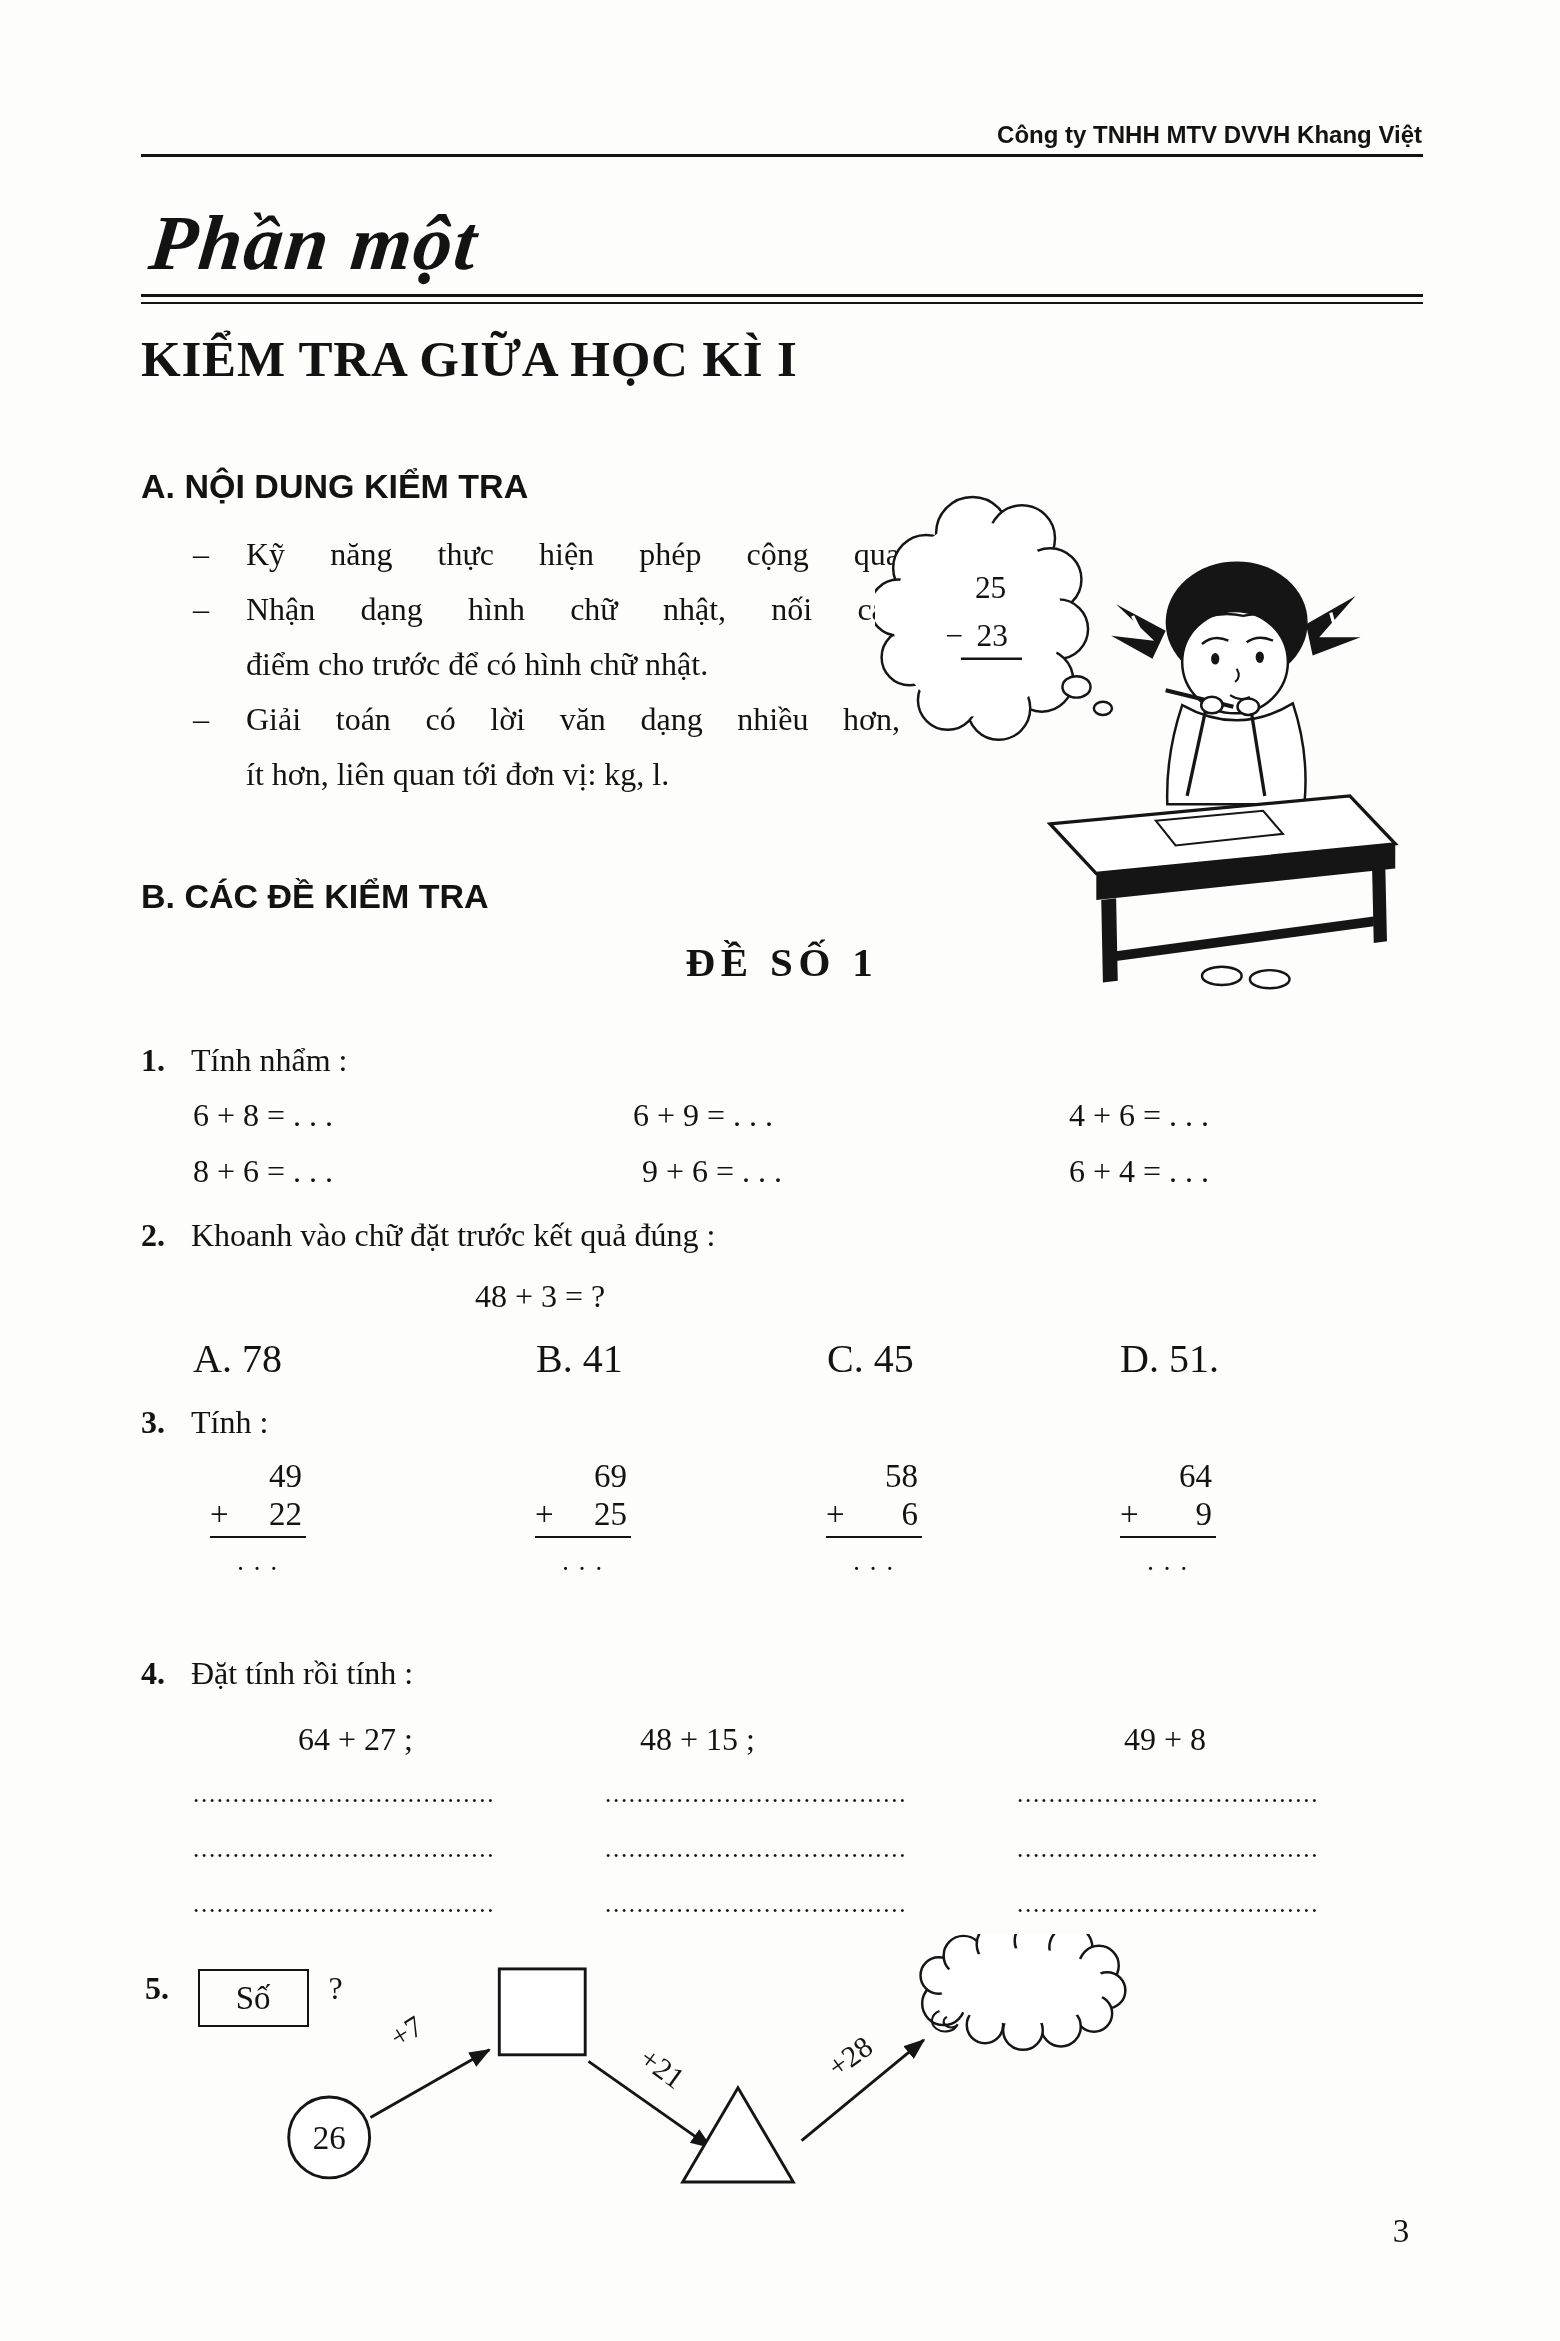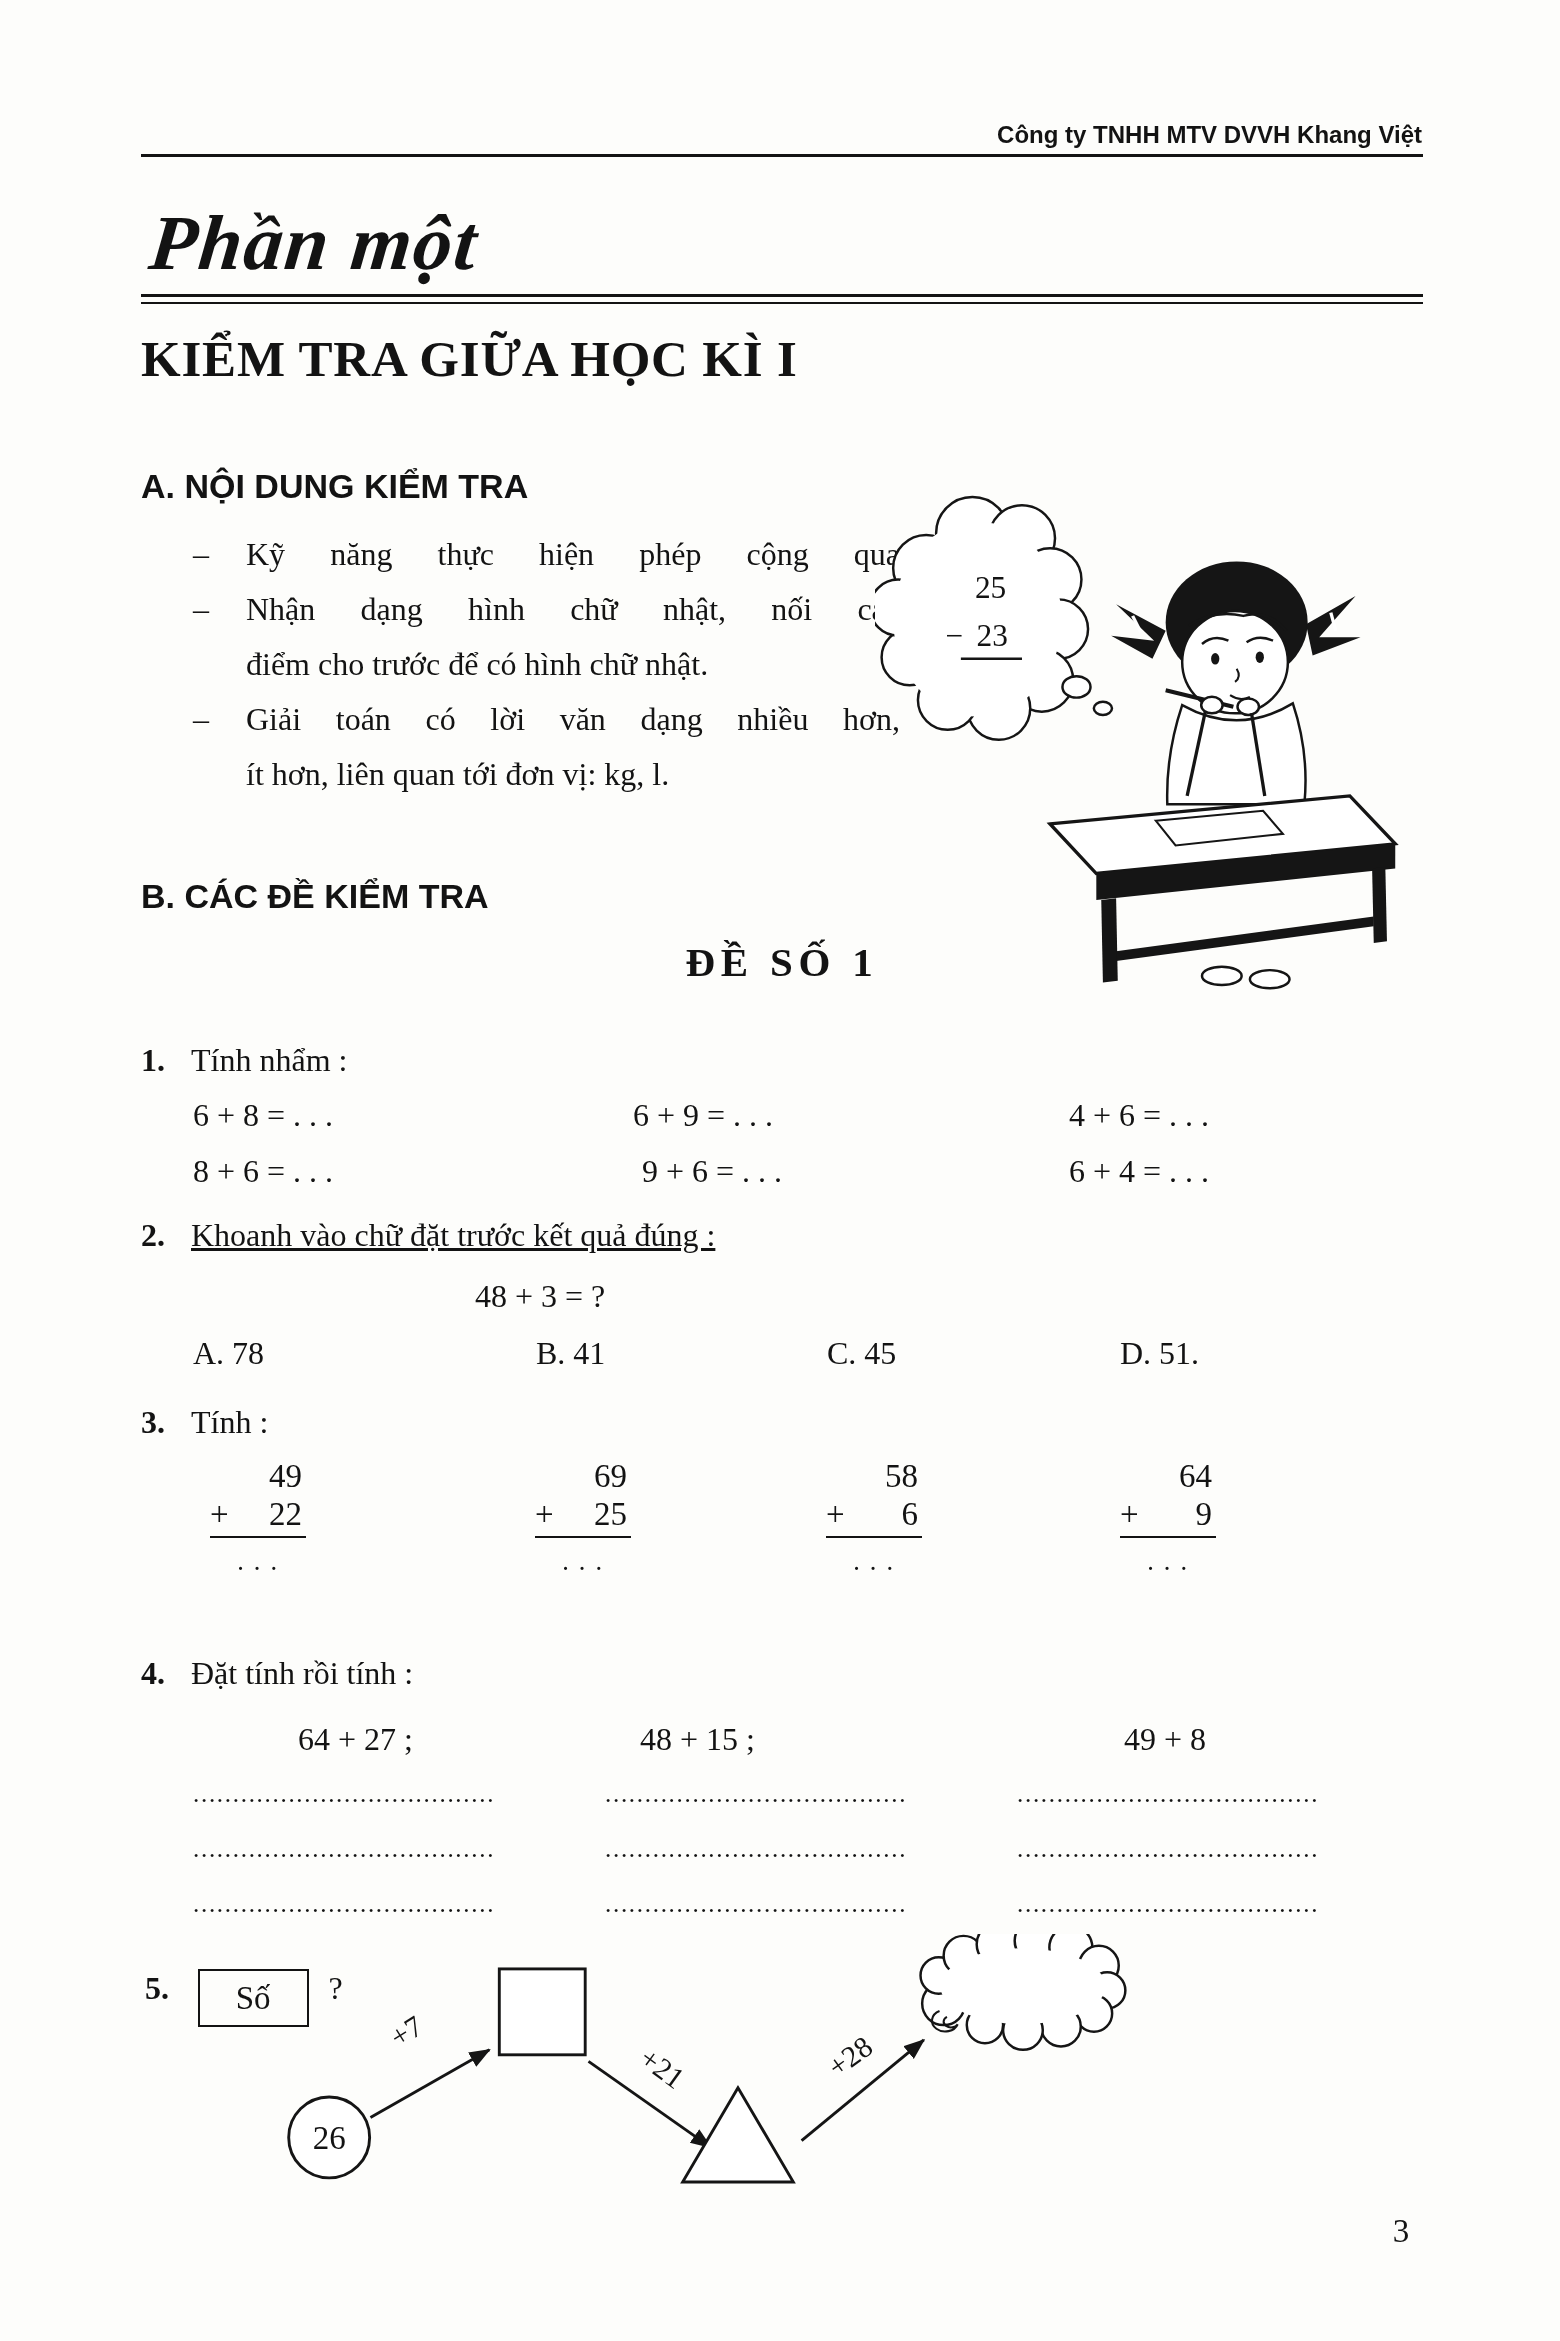--- a/index.html
+++ b/index.html
@@ -26,21 +26,21 @@
   .list { width:710px; font-size:32px; line-height:55px; }
   .list-item { display:flex; }
   .dash { width:53px; flex:0 0 53px; }
   .item-lines { display:block; width:654px; }
   .jline { display:block; text-align:justify; text-align-last:justify; }
   .lline { display:block; }
 
   .qtitle { font-size:32px; }
   .qnum   { font-weight:700; display:inline-block; width:50px; }
   .eq     { font-size:32px; white-space:pre; }
-  .opt    { font-size:32px; }
+  .opt    { font-size:40px; }
 
   .vadd { position:absolute; width:96px; font-size:33px; }
   .vadd-top  { text-align:right; padding-right:4.1px; line-height:38px; }
   .vadd-row  { display:flex; justify-content:space-between; line-height:38px; padding-right:4.1px; }
   .vadd-line { border-top:2.5px solid #131313; margin-top:2.5px; }
   .vadd-dots { text-align:center; margin-top:8.3px; font-size:26.4px; letter-spacing:1.7px; }
 
   .dotgrid { display:grid; grid-template-columns:301px 301px 301px; column-gap:111px; }
   .dotcell { width:301px; height:55px; line-height:55px; overflow:hidden; white-space:nowrap;
              font-size:25px; letter-spacing:1.7px; }
@@ -154,21 +154,21 @@
   <div class="abs qtitle" style="left:141px; top:1042px;">
     <span class="qnum">1.</span><span>Tính nhẩm :</span>
   </div>
   <span class="abs eq" style="left:193px;  top:1097px;">6 + 8 = . . .</span>
   <span class="abs eq" style="left:633px;  top:1097px;">6 + 9 = . . .</span>
   <span class="abs eq" style="left:1069px; top:1097px;">4 + 6 = . . .</span>
   <span class="abs eq" style="left:193px;  top:1153px;">8 + 6 = . . .</span>
   <span class="abs eq" style="left:642px;  top:1153px;">9 + 6 = . . .</span>
   <span class="abs eq" style="left:1069px; top:1153px;">6 + 4 = . . .</span>
 
-  <div class="abs qtitle" style="left:141px; top:1217px;text-decoration:underline;">
+  <div class="abs qtitle" style="left:141px; top:1217px;">
     <span class="qnum">2.</span><span>Khoanh vào chữ đặt trước kết quả đúng :</span>
   </div>
   <span class="abs eq" style="left:441px; top:1278px;margin-left:34px;">48 + 3 = ?</span>
   <span class="abs opt" style="left:193px;  top:1335px;">A. 78</span>
   <span class="abs opt" style="left:536px;  top:1335px;">B. 41</span>
   <span class="abs opt" style="left:827px; top:1335px;">C. 45</span>
   <span class="abs opt" style="left:1120px; top:1335px;">D. 51.</span>
 
   <div class="abs qtitle" style="left:141px; top:1404px;">
     <span class="qnum">3.</span><span>Tính :</span>

